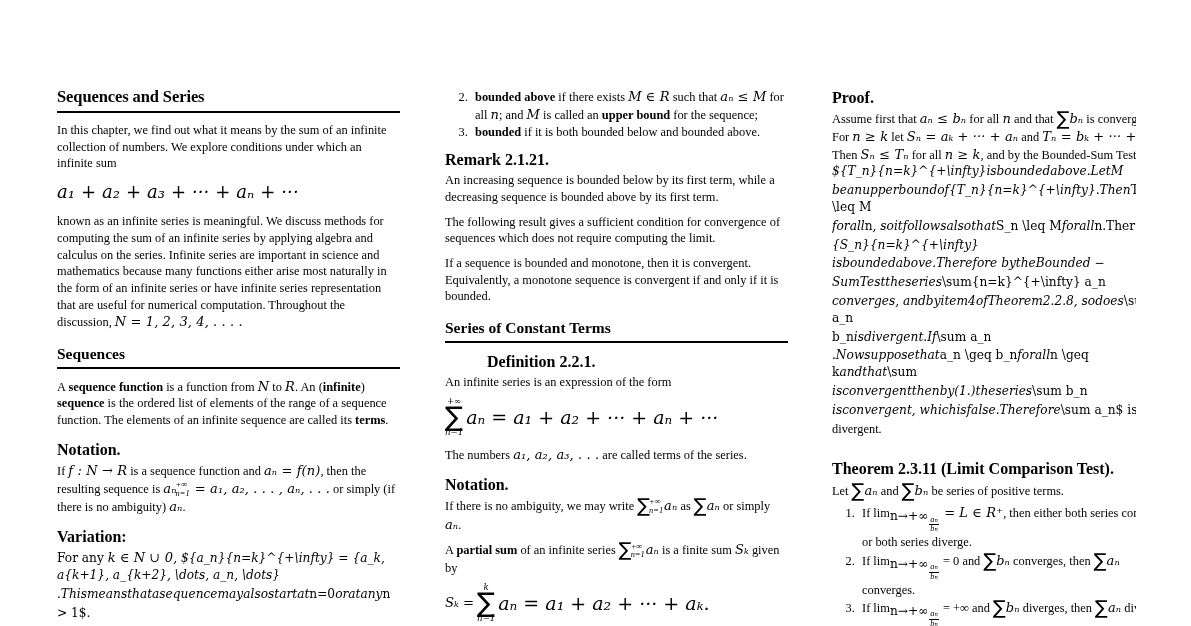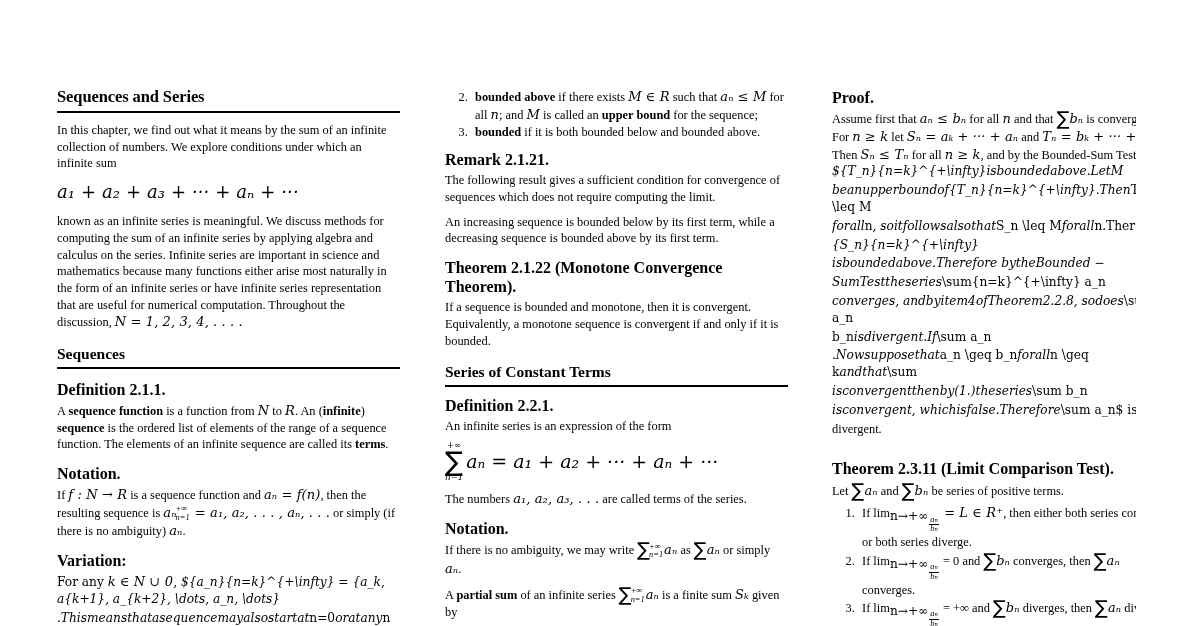--- a/index.html
+++ b/index.html
@@ -204,21 +204,20 @@
     <p class="m" style="font-size:18px;margin-bottom:9px;">a₁ + a₂ + a₃ + ··· + aₙ + ···</p>
 
     <p>
       <span>known as an infinite series is meaningful. We discuss methods for computing the sum of an infinite series by applying algebra and calculus on the series. Infinite series are important in science and mathematics because many functions either arise most naturally in the form of an infinite series or have infinite series representation that are useful for numerical computation. Throughout the discussion,</span>
       <span class="m">N = 1, 2, 3, 4, . . . .</span>
     </p>
 
     <h2 class="section-title">Sequences</h2>
     <hr class="rule">
 
-    <h3 class="block-title">Definition 2.1.1.</h3>
     <p><span>A </span><b>sequence function</b><span> is a function from </span><span class="m">N</span><span> to </span><span class="m">R</span><span>. An (</span><b>infinite</b><span>) </span><b>sequence</b><span> is the ordered list of elements of the range of a sequence function. The elements of an infinite sequence are called its </span><b>terms</b><span>.</span></p>
 
     <h3 class="block-title">Notation.</h3>
     <p><span>If </span><span class="m">f : N → R</span><span> is a sequence function and </span><span class="m">aₙ = f(n)</span><span>, then the resulting sequence is </span><span class="m">aₙ</span><span class="sumlim"><span class="up">+∞</span><span class="dn">n=1</span></span><span class="m"> = a₁, a₂, . . . , aₙ, . . .</span><span> or simply (if there is no ambiguity) </span><span class="m">aₙ</span><span>.</span></p>
 
     <h3 class="block-title">Variation:</h3>
 
     <p class="brokenmath"><span>For any </span><span class="m">k ∈ N ∪ 0</span><span class="sl">, ${a_n}{n=k}^{+\infty} = {a_k, a{k+1}, a_{k+2}, \dots, a_n, \dots}</span></p>
 
     <p class="brokenmath" style="margin-bottom:2px;"><span class="it">.Thismeansthatasequencemayalsostartat</span><span class="up">n=0</span><span class="it">oratany</span><span class="up">n</span></p>
@@ -228,31 +227,30 @@
   </div>
 
   <div class="col col-2">
 
     <ol class="items" start="2" style="margin-top:0;">
       <li><b>bounded above</b><span> if there exists </span><span class="m">M ∈ R</span><span> such that </span><span class="m">aₙ ≤ M</span><span> for all </span><span class="m">n</span><span>; and </span><span class="m">M</span><span> is called an </span><b>upper bound</b><span> for the sequence;</span></li>
       <li><b>bounded</b><span> if it is both bounded below and bounded above.</span></li>
     </ol>
 
     <h3 class="block-title tight">Remark 2.1.21.</h3>
+    <p>An increasing sequence is bounded below by its first term, while a decreasing sequence is bounded above by its first term.</p>
+
     <p>The following result gives a sufficient condition for convergence of sequences which does not require computing the limit.</p>
 
-    <p>An increasing sequence is bounded below by its first term, while a decreasing sequence is bounded above by its first term.</p>
-
-    <h3 class="block-title">Theorem 2.1.22 (Monotone Convergence Theorem).</h3>
     <p>If a sequence is bounded and monotone, then it is convergent. Equivalently, a monotone sequence is convergent if and only if it is bounded.</p>
 
     <h2 class="section-title">Series of Constant Terms</h2>
     <hr class="rule">
 
-    <h3 class="block-title" style="margin-top:4px;">Definition 2.2.1.</h3>
+    <h3 class="block-title" style="margin-top:4px;margin-left:42px;">Definition 2.2.1.</h3>
     <p class="tight">An infinite series is an expression of the form</p>
 
     <div class="disp">
       <span class="disp-sum">
         <span class="lim">+∞</span>
         <span class="glyph">∑</span>
         <span class="lim">n=1</span>
       </span>
       <span class="body">aₙ = a₁ + a₂ + ··· + aₙ + ···</span>
     </div>

